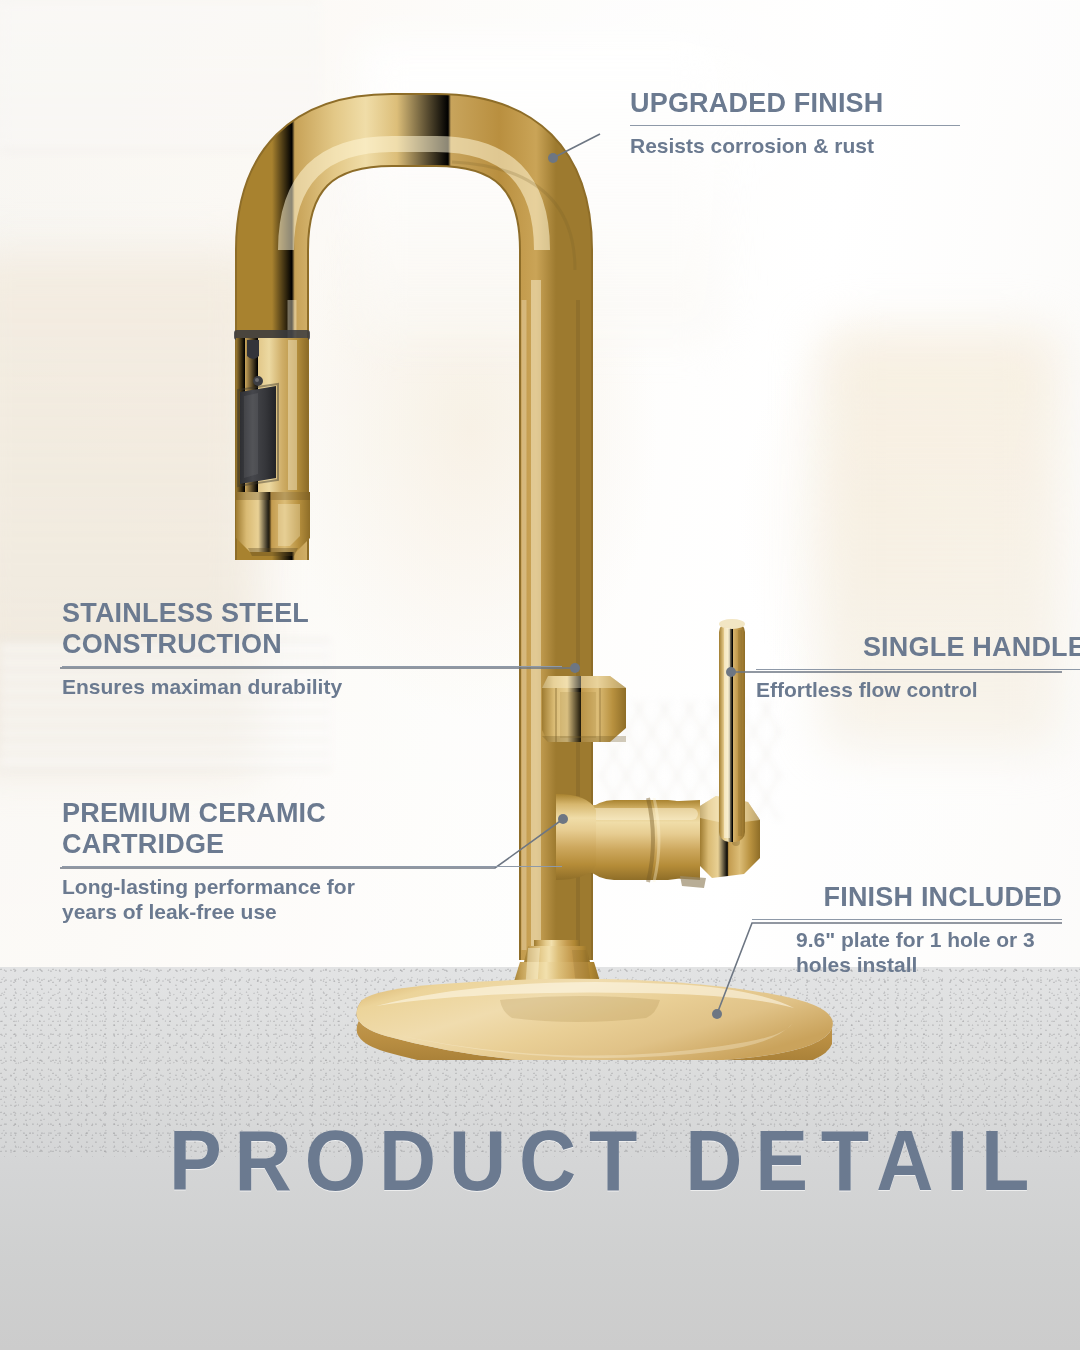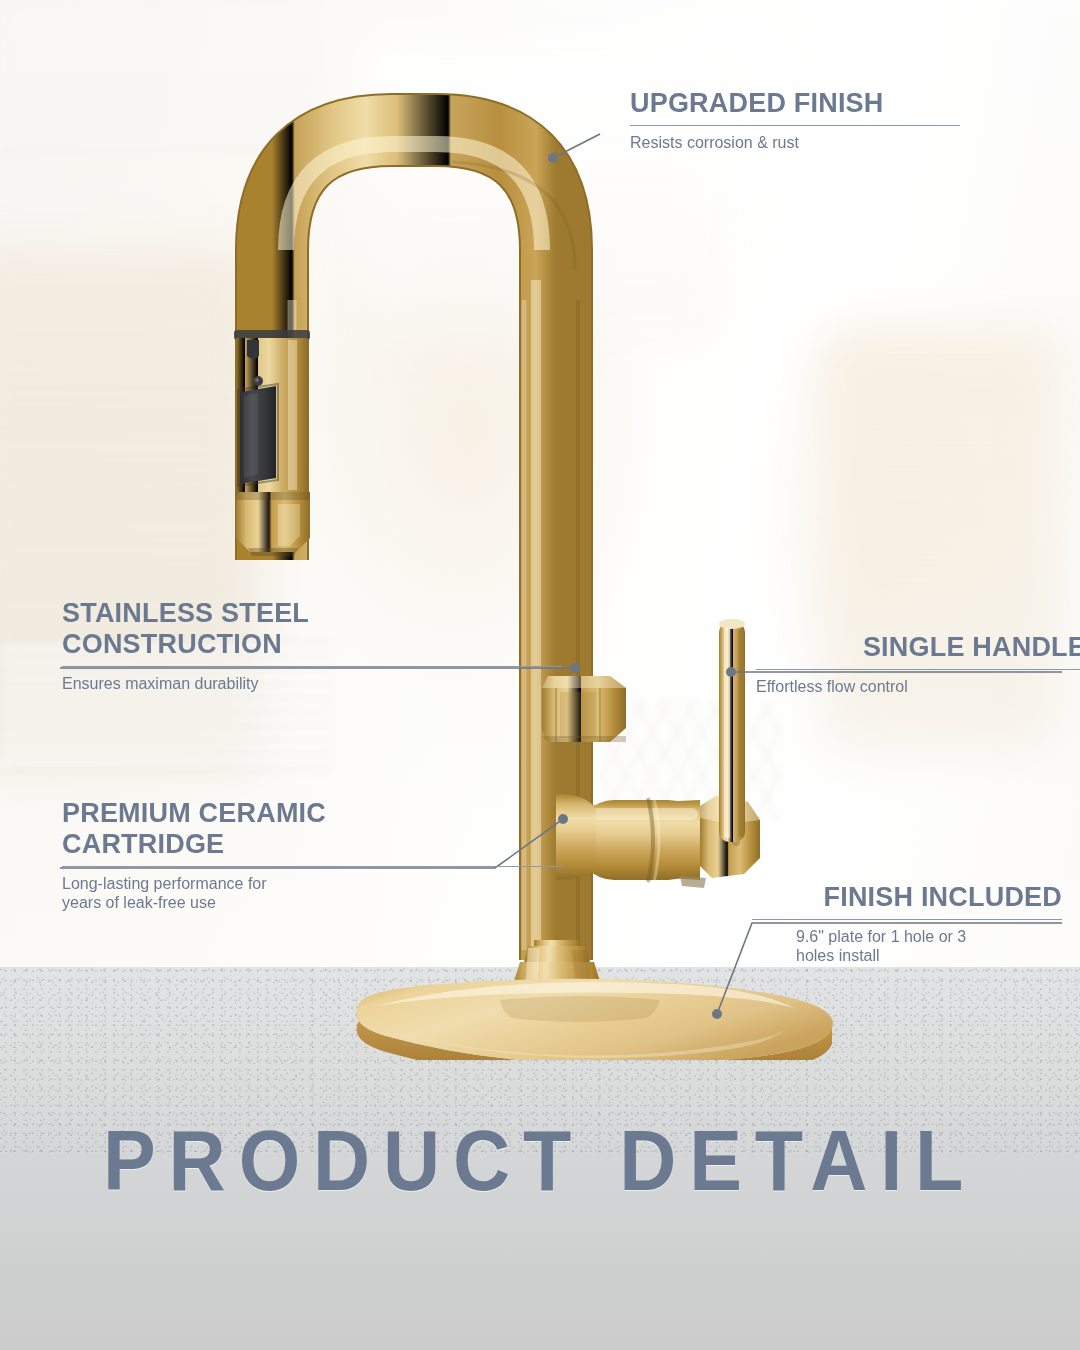--- a/index.html
+++ b/index.html
@@ -81,41 +81,41 @@
     opacity:.9;
   }
   .counter-glow{
     position:absolute;left:0;top:967px;width:1080px;height:383px;
     background:radial-gradient(ellipse 620px 300px at 900px 1070px, rgba(255,255,255,.55), rgba(255,255,255,0) 70%);
   }
 
   
   .banner{
     position:absolute;left:0;top:1095px;width:1080px;height:130px;
-    display:flex;align-items:center;justify-content:center;
+    display:flex;align-items:center;justify-content:flex-end;
   }
   .banner-text{
     font-size:86px;font-weight:bold;letter-spacing:14px;
     color:#6b7a90;
     transform:scaleX(.92);
     white-space:nowrap;
     text-shadow:0 1px 0 rgba(255,255,255,.6);
   }
 
   
   .callout{position:absolute;}
   .callout .title{
     font-size:27px;font-weight:bold;color:#6b7a90;line-height:1.14;
     letter-spacing:.2px;white-space:pre-line;
   }
   .callout .rule{
     height:0;border-top:1.6px solid #8e99a8;margin:6px 0 7px 0;
   }
   .callout .sub{
-    font-size:16px;font-weight:normal;color:#6b7a90;line-height:1.2;
+    font-size:21px;font-weight:bold;color:#6b7a90;line-height:1.2;
     white-space:pre-line;
   }
   .callout.right-align .title,
   .callout.right-align .sub{text-align:left;}
 
   
   #leaders{position:absolute;left:0;top:0;width:1080px;height:1350px;pointer-events:none;}
 
   
   #faucet{position:absolute;left:0;top:0;width:1080px;height:1060px;}

